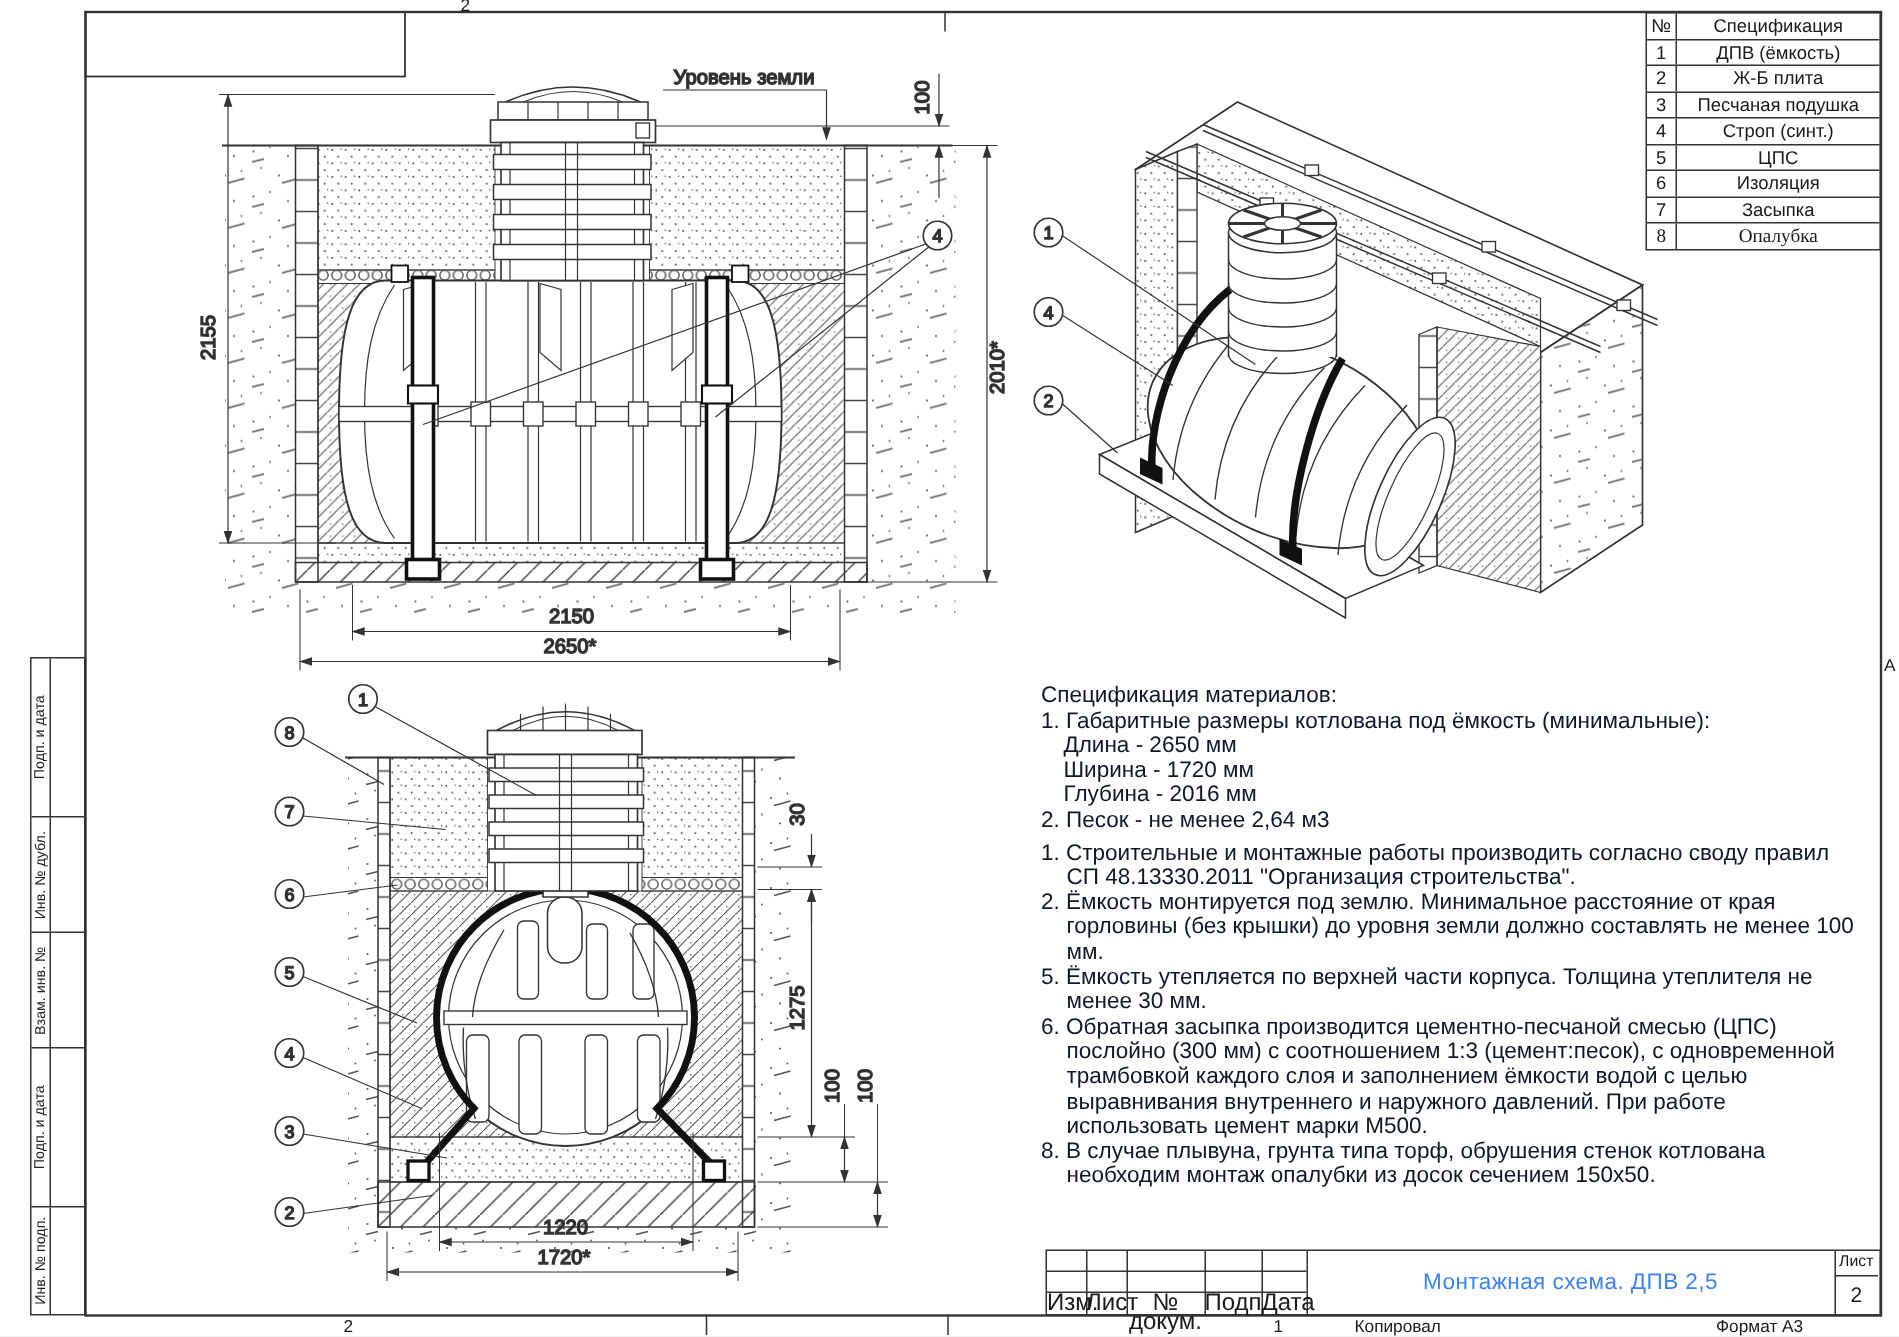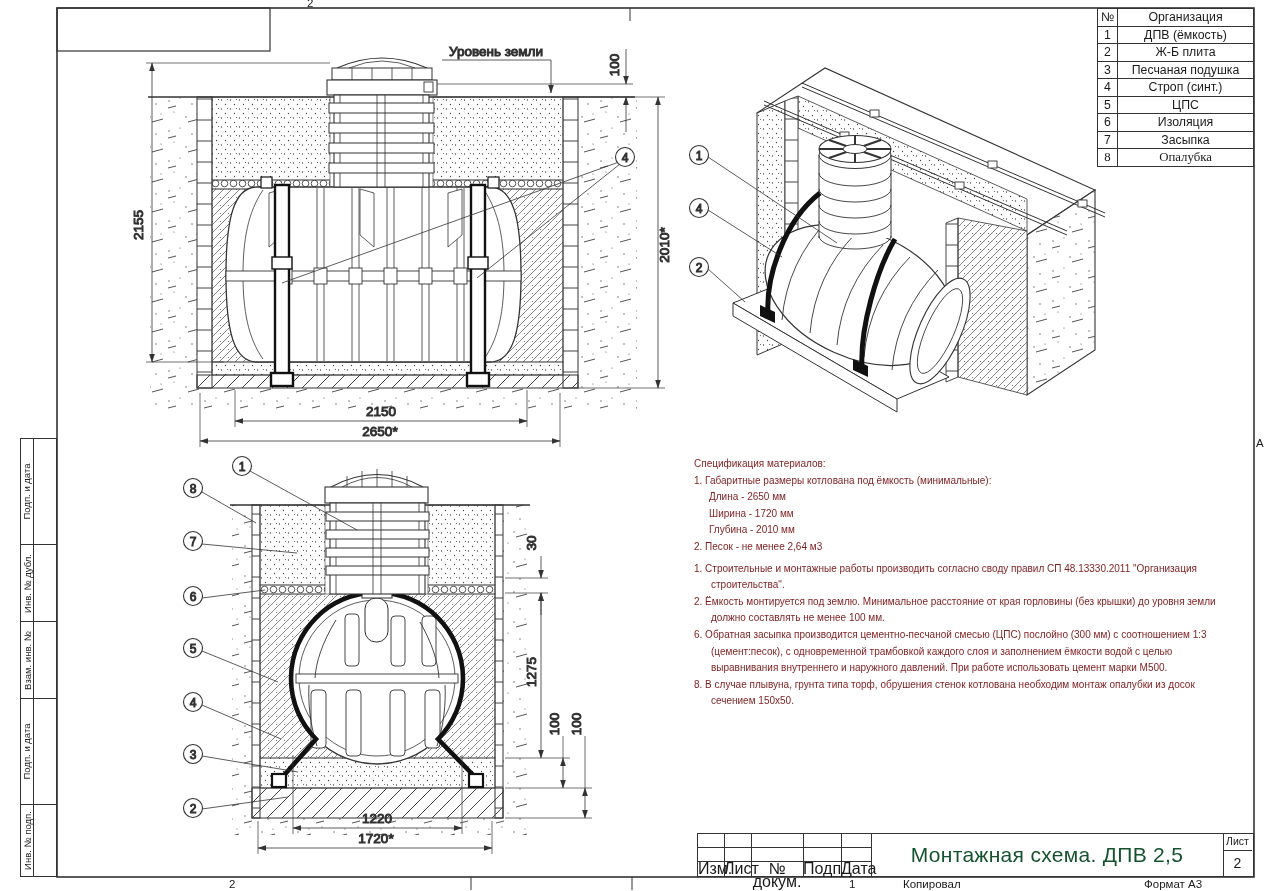--- a/index.html
+++ b/index.html
@@ -11,32 +11,32 @@
   
   .parts{left:1097px;top:8px;width:157px;border:1.4px solid #333;font-size:12.3px;
          line-height:16.55px;text-align:center}
   .pt-row{display:flex;border-top:1px solid #333}
   .pt-row:first-child{border-top:none}
   .pt-num{width:19px;border-right:1px solid #333;flex:none}
   .pt-name{flex:1;white-space:nowrap;overflow:hidden}
   .pt-row.serif{font-family:"Liberation Serif",serif;font-size:12.8px}
 
   
-  .spec{left:694px;top:456px;width:545px;font-size:10px;line-height:16.6px;color:#7f1d1d}
+  .spec{left:694px;top:456px;width:545px;font-size:15px;line-height:16.6px;color:#0f172a}
   .spec .sub{padding-left:15px}
   .spec .notes{margin-top:5px}
   .spec .note{padding-left:17px;text-indent:-17px}
 
   
   .tb{left:697px;top:833px;width:557px;height:44px;border:1.6px solid #333}
   .tb .v{position:absolute;top:0;bottom:0;width:1px;background:#333}
   .tb .h{position:absolute;height:1px;background:#333}
   .tb .lbl{position:absolute;top:28px;height:13px;font-size:16px;text-align:center;line-height:13px}
   .tb .ttl{position:absolute;left:173px;width:352px;top:0;height:41px;display:flex;
-           align-items:center;justify-content:center;font-size:21px;letter-spacing:.3px;color:#14532d}
+           align-items:center;justify-content:center;font-size:15px;letter-spacing:.3px;color:#3b82f6}
   .tb .shl{position:absolute;left:525px;width:29px;top:0;height:16px;font-size:10.5px;
            text-align:center;line-height:15px}
   .tb .shn{position:absolute;left:525px;width:29px;top:17px;height:24px;font-size:14px;
            text-align:center;line-height:24px}
 
   
   .stamps{left:20px;top:438px;width:37px;height:439px;border:1.2px solid #333;
           display:flex;flex-direction:column}
   .stamp{display:flex;border-bottom:1px solid #333;flex:none}
   .stamp:last-child{border-bottom:none;flex:1}
@@ -407,21 +407,21 @@
     </g>
     <text class="co" x="9" y="104.5" text-anchor="middle">1</text>
     <text class="co" x="9" y="157.5" text-anchor="middle">4</text>
     <text class="co" x="9" y="216.5" text-anchor="middle">2</text>
   </g>
 </svg>
 
 <div class="overlay parts">
   <div class="pt-row">
     <div class="pt-num">№</div>
-    <div class="pt-name">Организация</div>
+    <div class="pt-name">Спецификация</div>
   </div>
   <div class="pt-row">
         <div class="pt-num">1</div>
         <div class="pt-name">ДПВ (ёмкость)</div>
       </div>
   <div class="pt-row">
         <div class="pt-num">2</div>
         <div class="pt-name">Ж-Б плита</div>
       </div>
   <div class="pt-row">
@@ -448,25 +448,26 @@
         <div class="pt-num">8</div>
         <div class="pt-name">Опалубка</div>
       </div>
 </div>
 
 <div class="overlay spec">
   <div>Спецификация материалов:</div>
   <div>1. Габаритные размеры котлована под ёмкость (минимальные):</div>
   <div class="sub">Длина - 2650 мм</div>
   <div class="sub">Ширина - 1720 мм</div>
-  <div class="sub">Глубина - 2010 мм</div>
+  <div class="sub">Глубина - 2016 мм</div>
   <div>2. Песок - не менее 2,64 м3</div>
   <div class="notes">
     <div class="note">1. Строительные и монтажные работы производить согласно своду правил СП 48.13330.2011 "Организация строительства".</div>
     <div class="note">2. Ёмкость монтируется под землю. Минимальное расстояние от края горловины (без крышки) до уровня земли должно составлять не менее 100 мм.</div>
+    <div class="note">5. Ёмкость утепляется по верхней части корпуса. Толщина утеплителя не менее 30 мм.</div>
     <div class="note">6. Обратная засыпка производится цементно-песчаной смесью (ЦПС) послойно (300 мм) с соотношением 1:3 (цемент:песок), с одновременной трамбовкой каждого слоя и заполнением ёмкости водой с целью выравнивания внутреннего и наружного давлений. При работе использовать цемент марки М500.</div>
     <div class="note">8. В случае плывуна, грунта типа торф, обрушения стенок котлована необходим монтаж опалубки из досок сечением 150x50.</div>
   </div>
 </div>
 
 <div class="overlay tb">
   <div class="v" style="left:26px"></div>
   <div class="v" style="left:53px"></div>
   <div class="v" style="left:105px"></div>
   <div class="v" style="left:143px"></div>

